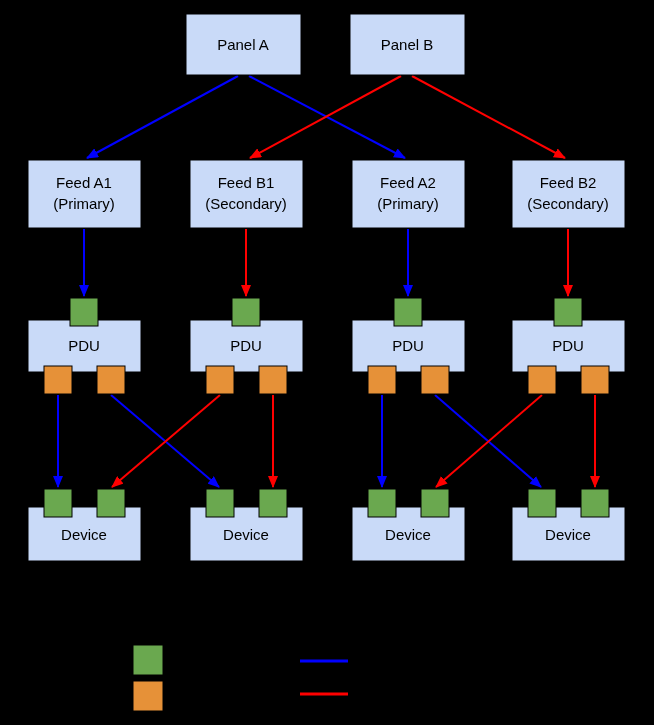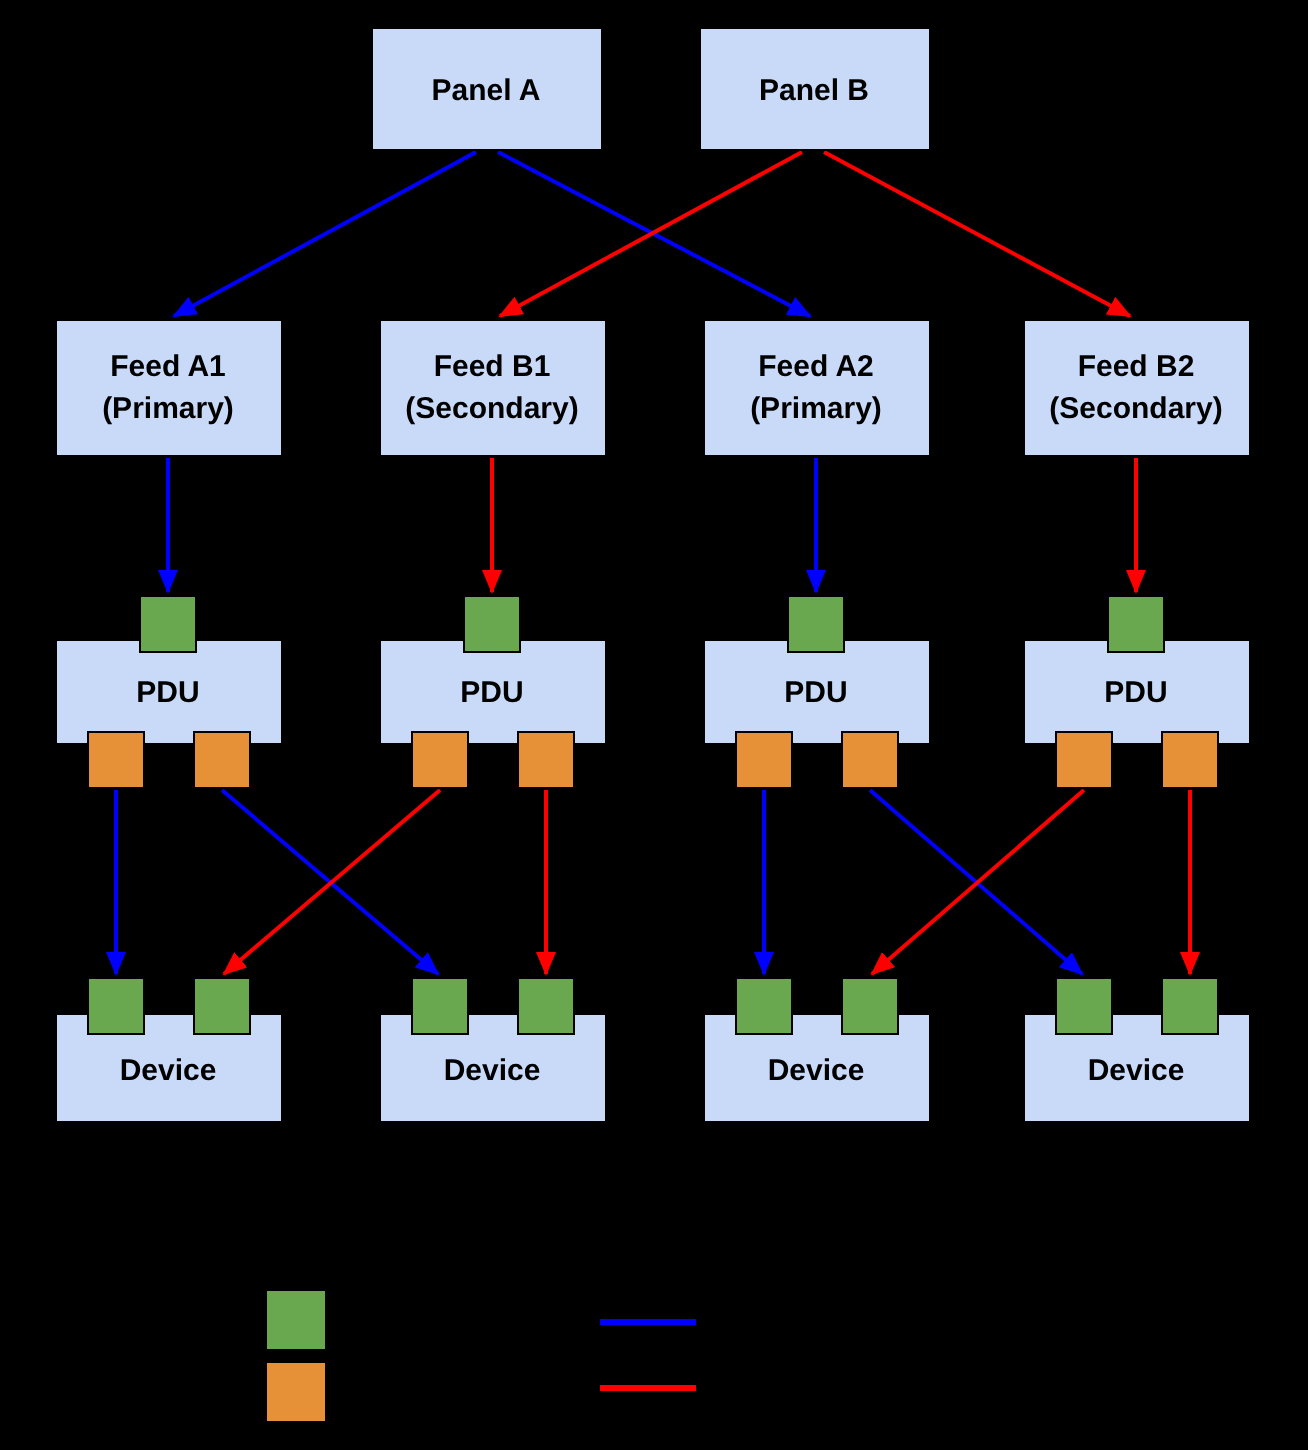--- a/index.html
+++ b/index.html
@@ -7,21 +7,20 @@
     padding: 0;
     background: #000000;
   }
   .stage {
     position: relative;
     width: 654px;
     height: 725px;
     background: #000000;
     overflow: hidden;
     font-family: "Liberation Sans", sans-serif;
-    font-weight: bold;
   }
   svg { display: block; }
   .bg { fill: #000000; }
   .node { fill: #c9daf8; stroke: #000000; stroke-width: 1; }
   .port-in { fill: #6aa84f; stroke: #000000; stroke-width: 1; }
   .port-out { fill: #e69138; stroke: #000000; stroke-width: 1; }
   .lbl {
     font-family: "Liberation Sans", sans-serif;
     font-size: 15px;
     fill: #000000;

